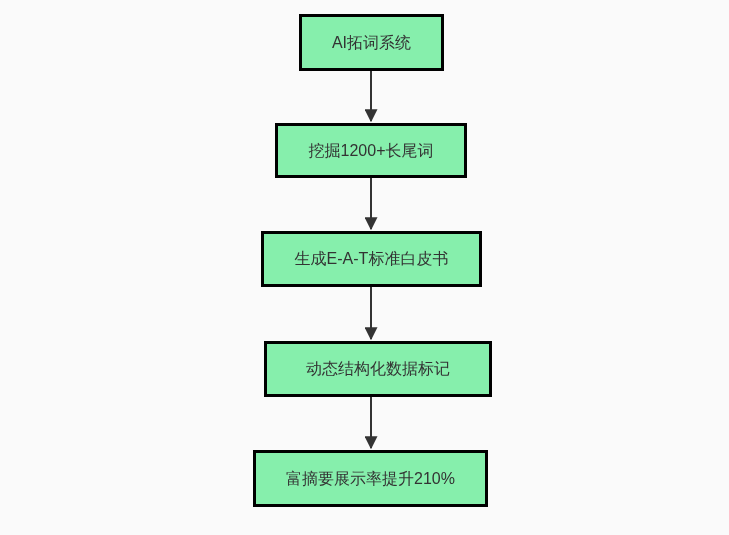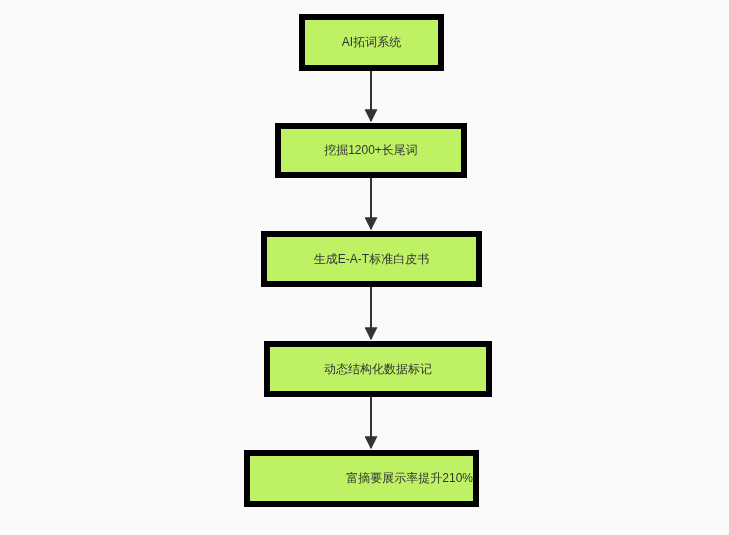--- a/index.html
+++ b/index.html
@@ -18,36 +18,36 @@
   .edge-layer {
     position: absolute;
     left: 0;
     top: 0;
     width: 729px;
     height: 535px;
   }
   .node {
     position: absolute;
     box-sizing: border-box;
-    background: #bef264;
-    border: 6px solid #000000;
+    background: #86efac;
+    border: 3px solid #000000;
     color: #333333;
     display: flex;
     align-items: center;
     justify-content: center;
-    font-size: 12px;
+    font-size: 16px;
     line-height: 1.2;
     text-align: center;
     white-space: nowrap;
   }
   .node-1 { left: 299px; top: 14px;  width: 145px; height: 57px; }
   .node-2 { left: 275px; top: 123px; width: 192px; height: 55px; align-items: center; }
   .node-3 { left: 261px; top: 231px; width: 221px; height: 56px; }
   .node-4 { left: 264px; top: 341px; width: 228px; height: 56px; }
-  .node-5 { left: 244px; top: 450px; width: 235px; height: 57px; justify-content: flex-end; }
+  .node-5 { left: 253px; top: 450px; width: 235px; height: 57px; }
 </style>
 </head>
 <body>
 
 <div class="canvas">
 
   <svg class="edge-layer" width="729" height="535" viewBox="0 0 729 535" xmlns="http://www.w3.org/2000/svg">
     <defs>
       <marker id="arrowhead" viewBox="0 0 10 10" refX="9" refY="5" markerWidth="6.5" markerHeight="6.5" orient="auto-start-reverse">
         <path d="M 0 0 L 10 5 L 0 10 z" fill="#333333"></path>

